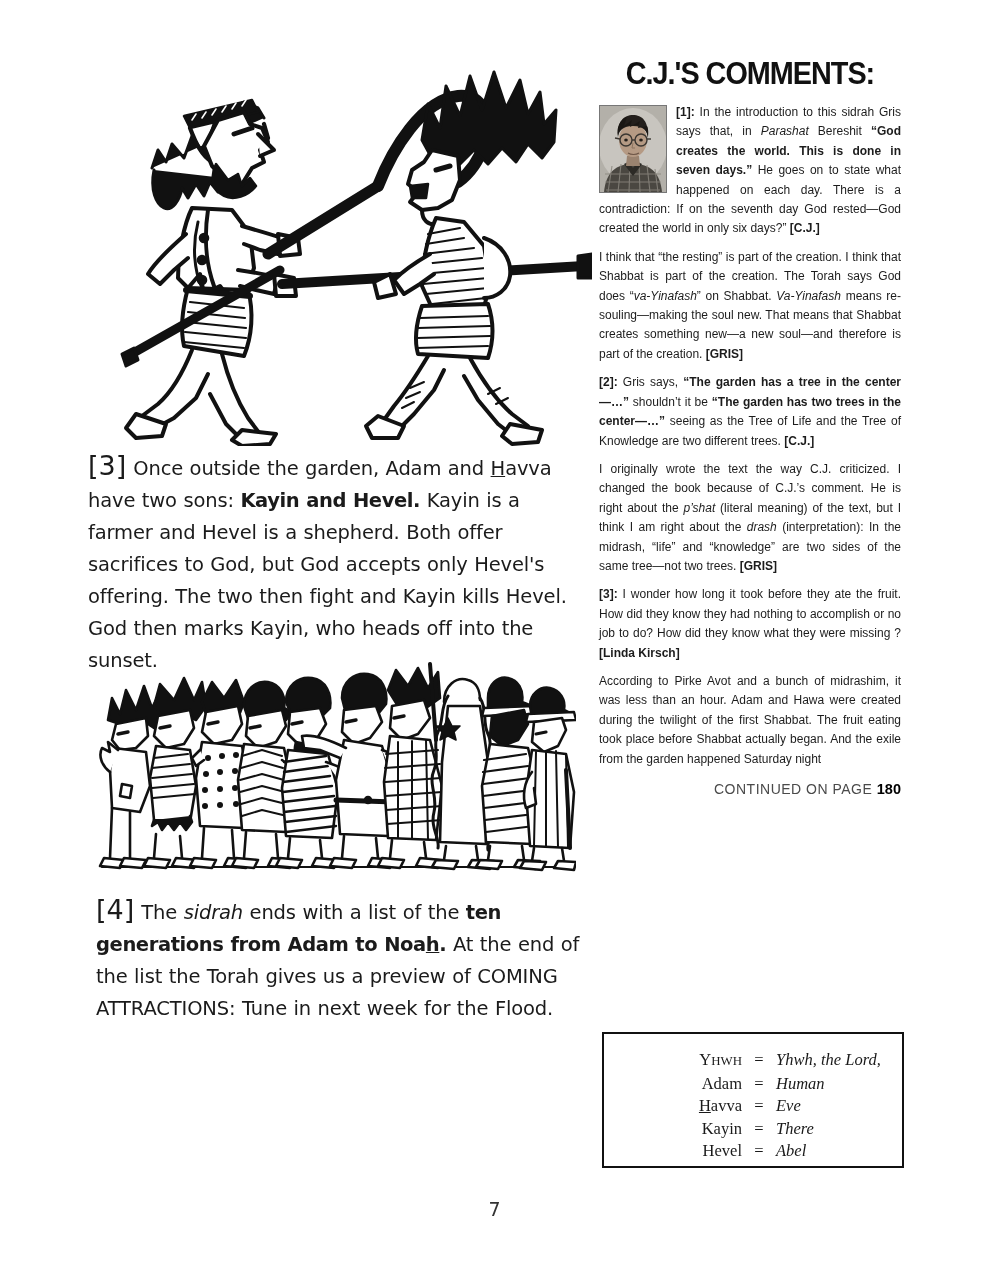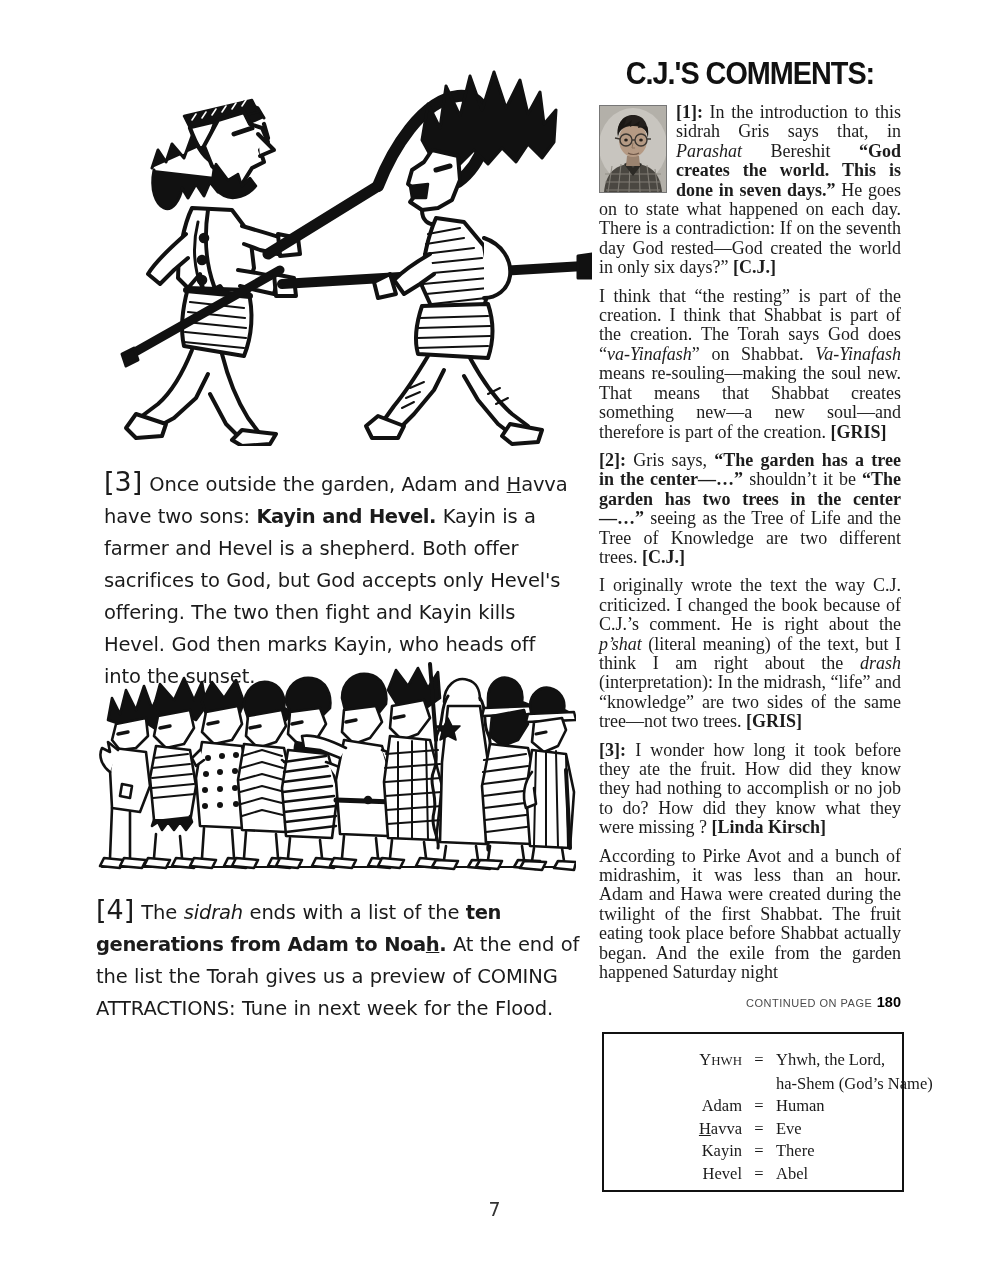--- a/index.html
+++ b/index.html
@@ -42,21 +42,21 @@
 
   .para-num {
     font-family: "DejaVu Sans", sans-serif;
     font-size: 27px;
     font-weight: 400;
     letter-spacing: 0px;
     line-height: 1;
     padding-right: 7px;
   }
 
-  .para-3 { margin: 16px; }
+  .para-3 { margin: 0; }
   .para-4 { margin: 8px; }
 
   
   .illus-fight {
     position: absolute;
     left: 92px;
     top: 58px;
     width: 500px;
     height: 388px;
   }
@@ -98,22 +98,22 @@
     font-size: 31px;
     letter-spacing: -1.1px;
     line-height: 1;
     text-align: center;
     color: #111;
     margin: 0 0 14px 0;
     transform: scaleX(0.93);
     transform-origin: center;
   }
   .cj-body {
-    font-family: Liberation Serif, serif;
-    font-size: 18px;
+    font-family: Liberation Sans, sans-serif;
+    font-size: 12px;
     line-height: 19.4px;
     text-align: justify;
     color: #1c1c1c;
   }
   .cj-body p { margin: 0 0 9px 0; }
   .cj-body p:last-child { margin-bottom: 11px; }
   .cj-body b { font-weight: 700; }
   .cj-body i { font-style: italic; }
 
   .portrait {
@@ -128,37 +128,37 @@
   }
   .portrait svg { width: 100%; height: 100%; display: block; }
 
   .continued {
     text-align: right;
     margin-top: 7px;
     font-family: "Liberation Sans", sans-serif;
     color: #4a4a4a;
   }
   .continued .cont-label {
-    font-size: 11px;
+    font-size: 14px;
     letter-spacing: 0.5px;
   }
   .continued .cont-page {
     font-size: 14.5px;
     font-weight: 700;
     color: #000000;
     letter-spacing: 0px;
   }
 
   
   .glossary {
     position: absolute;
     left: 602px;
     top: 1032px;
     width: 302px;
-    height: 160px;
+    height: 136px;
     border: 2.5px solid #111;
     box-sizing: border-box;
     background: #fff;
   }
   .glossary-inner {
     font-family: "Liberation Serif", serif;
     font-size: 16.5px;
     line-height: 22.5px;
     color: #1a1a1a;
     padding-top: 15px;
@@ -173,20 +173,21 @@
     padding-right: 9px;
     white-space: nowrap;
   }
   .gl-eq {
     width: 16px;
     text-align: center;
   }
   .gl-def {
     padding-left: 9px;
     white-space: nowrap;
+    font-style: italic;
   }
   .gl-def-cont {
     padding-left: 172px;
     white-space: nowrap;
   }
   .sc { font-size: 0.78em; }
   .gl-u { text-decoration: underline; text-underline-offset: 1px; }
 </style>
 </head>
 <body>
@@ -557,21 +558,20 @@
     </div>
   </div>
 
   <div class="glossary">
     <div class="glossary-inner" id="glossary-rows">
         <div class="gl-row">
           <div class="gl-term"><span>Y</span><span class="sc">HWH</span></div>
           <div class="gl-eq">=</div>
           <div class="gl-def">Yhwh, the Lord,</div>
         </div>
-        <div class="gl-def-cont">ha-Shem (God’s Name)</div>
         <div class="gl-row">
           <div class="gl-term"><span>Adam</span></div>
           <div class="gl-eq">=</div>
           <div class="gl-def">Human</div>
         </div>
         <div class="gl-row">
           <div class="gl-term"><span class="gl-u">H</span><span>avva</span></div>
           <div class="gl-eq">=</div>
           <div class="gl-def">Eve</div>
         </div>

